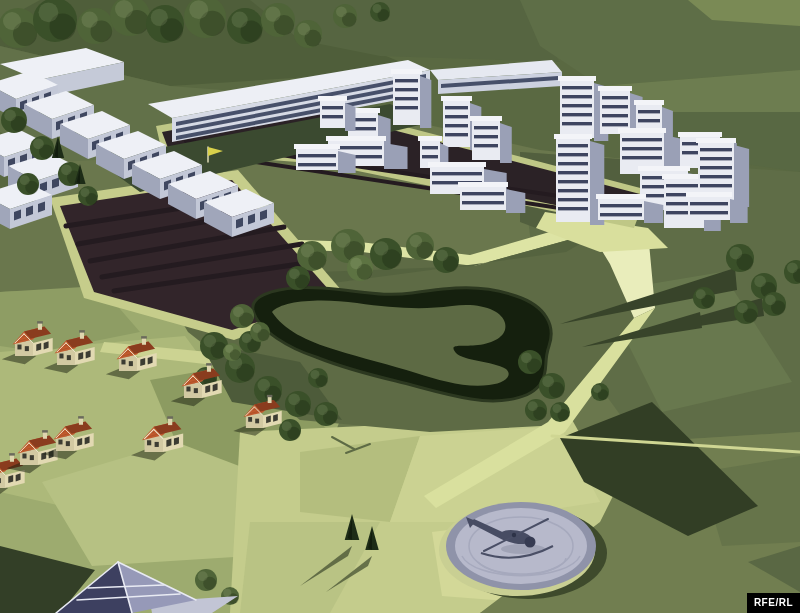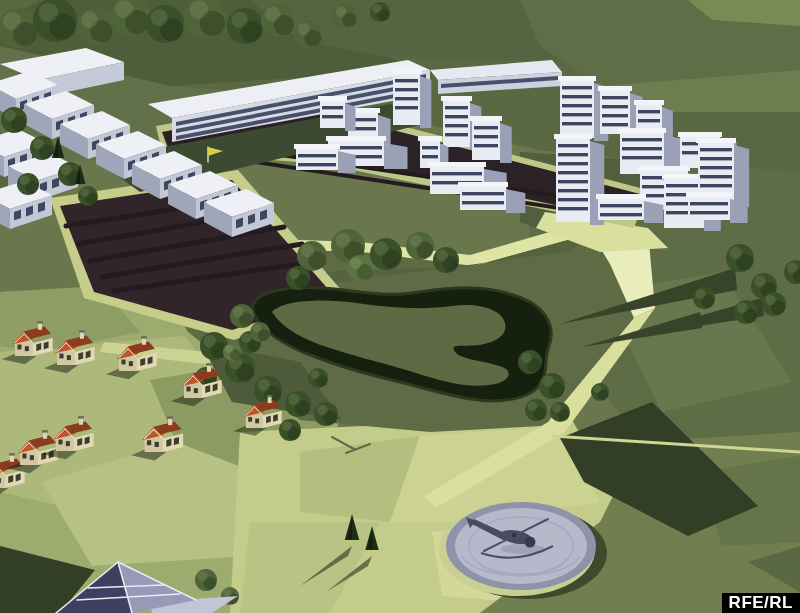--- a/index.html
+++ b/index.html
@@ -1,20 +1,20 @@
 <!DOCTYPE html>
 <html><head>
 <meta charset="utf-8">
 <style>
   html,body{margin:0;padding:0;background:#222;}
   #stage{position:relative;width:800px;height:613px;overflow:hidden;background:#66724a;
          font-family:"Liberation Sans",sans-serif;}
   #scene{position:absolute;left:0;top:0;}
   #credit{position:absolute;right:0;bottom:0;padding:2px 7px 3px 7px;
-          font-size:17px;font-weight:bold;letter-spacing:.5px;line-height:15px;}
+          font-size:10px;font-weight:bold;letter-spacing:.5px;line-height:15px;}
 </style>
 </head>
 <body>
 
 <div id="stage">
   <svg id="scene" width="800" height="613" viewBox="0 0 800 613">
       <g>
         <polygon points="0,0 800,0 800,613 0,613" fill="#6a774d"></polygon>
         <polygon points="0,0 800,0 800,178 540,150 300,96 0,128" fill="#5a6942"></polygon>
         <polygon points="40,0 250,0 420,70 170,86 0,46 0,22" fill="#4f5e3a"></polygon>

